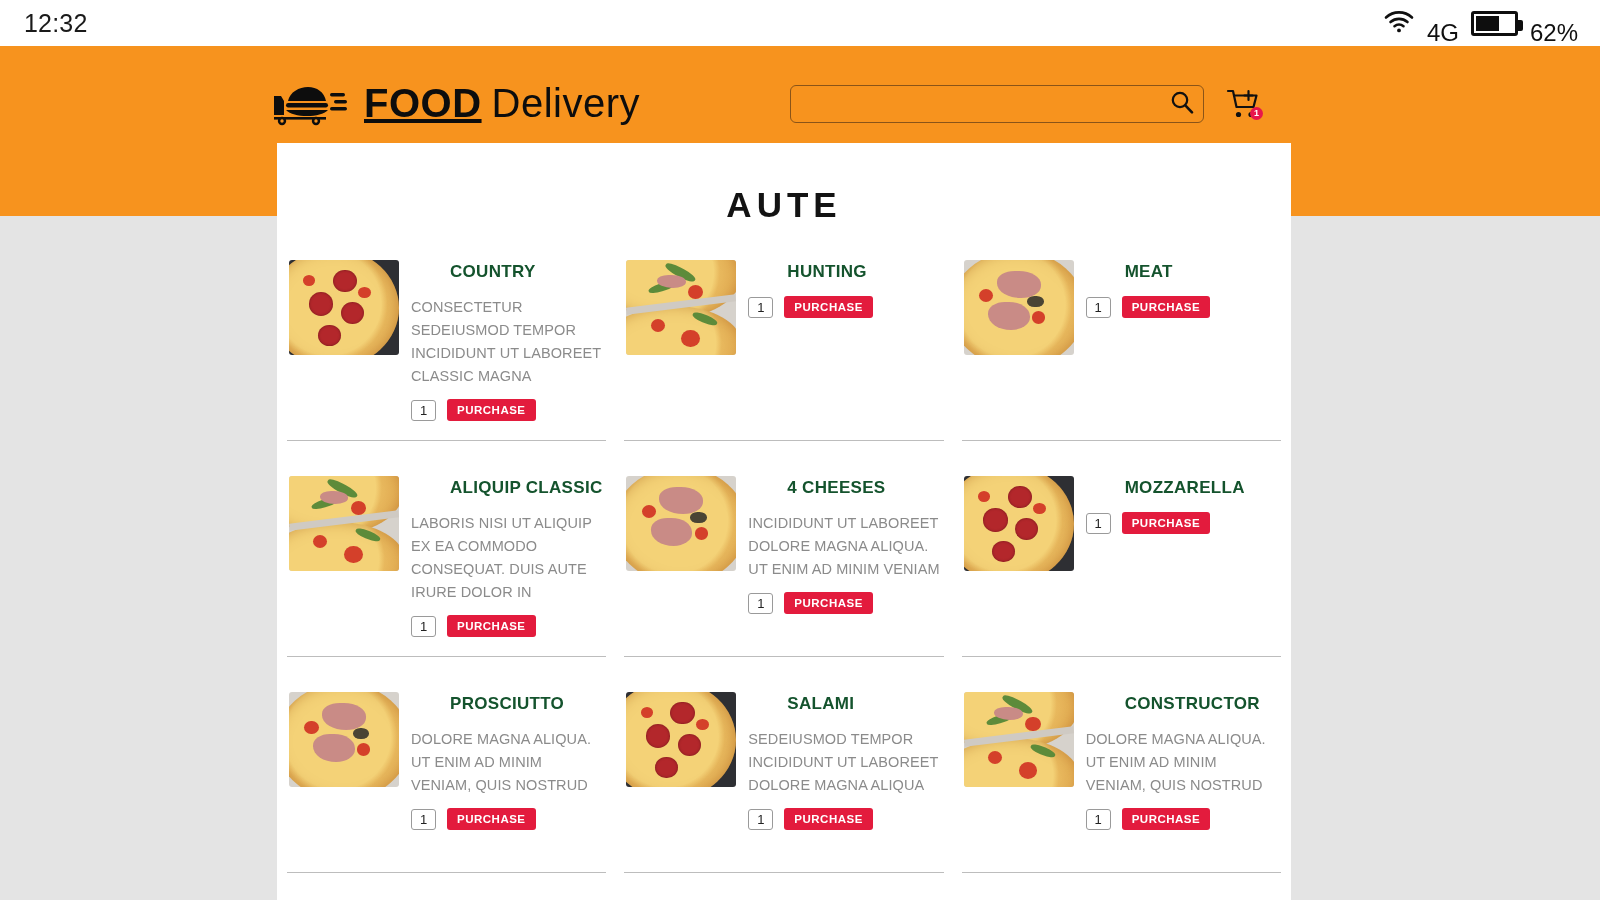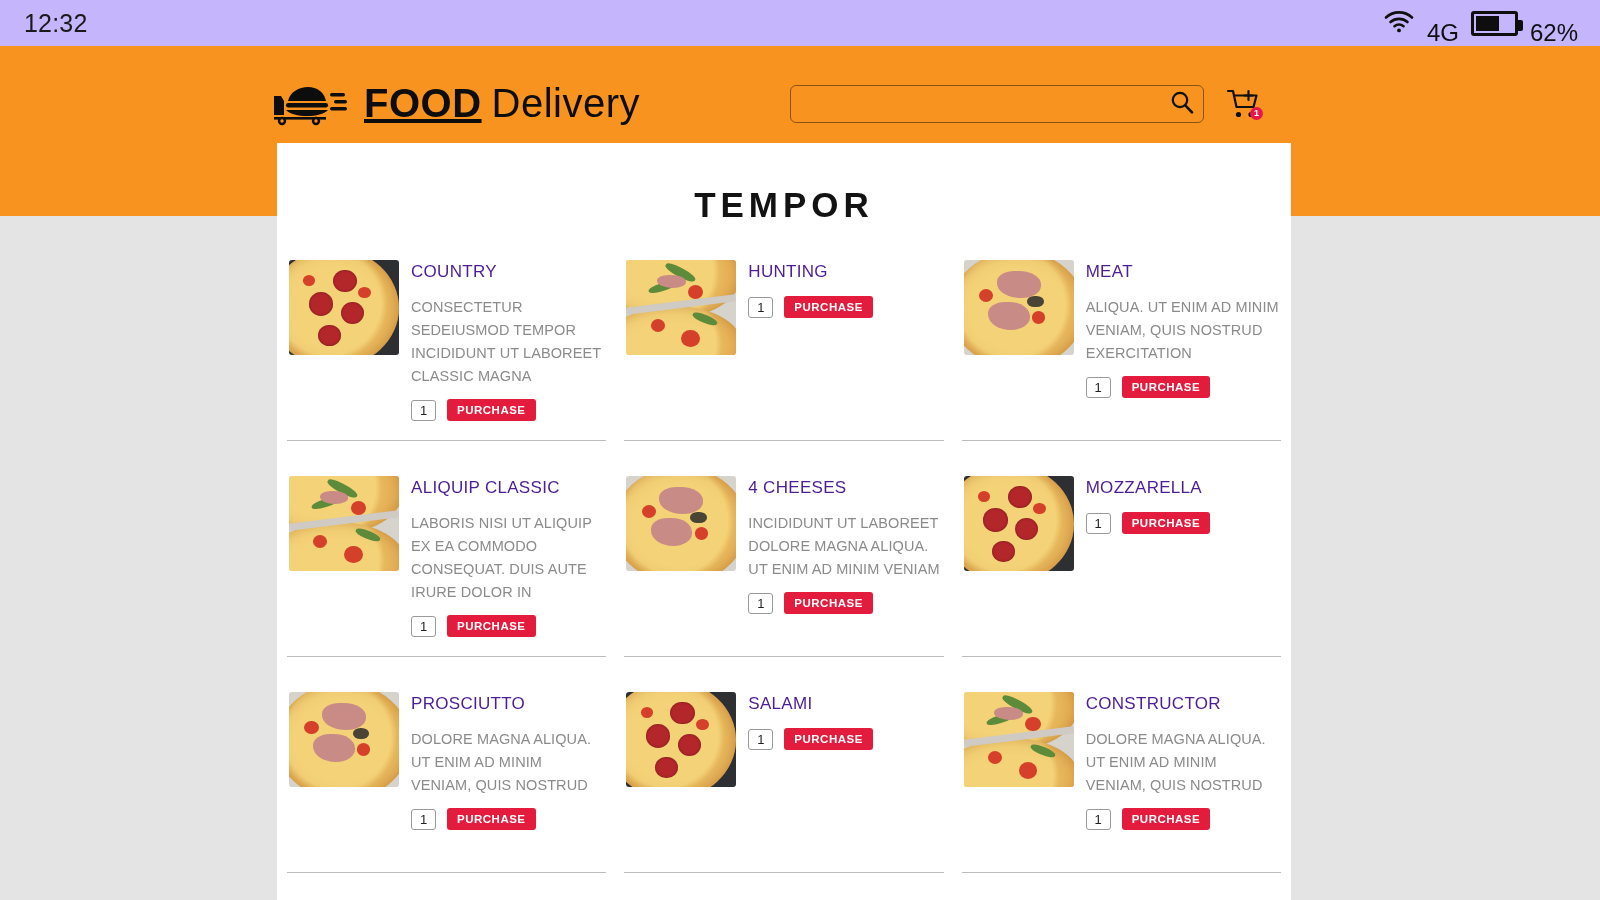--- a/index.html
+++ b/index.html
@@ -8,21 +8,21 @@
     overflow: hidden;
     font-family: "Liberation Sans", sans-serif;
     background: #e4e4e4;
   }
   #app { position: relative; width: 1600px; height: 900px; }
 
   
   .statusbar {
     position: absolute; left: 0; top: 0;
     width: 1600px; height: 46px;
-    background: #c4b5fd;
+    background: #ffffff;
     display: flex; align-items: center;
     padding: 0 22px 0 24px;
     z-index: 4;
   }
   .status-time { font-size: 25px; color: #1a1a1a; letter-spacing: .2px; }
   .status-right { margin-left: auto; display: flex; align-items: center; gap: 12px; }
   .status-right .txt { font-size: 24px; color: #101010; margin-top: 20px; }
   .wifi-icon { display: block; }
   .battery {
     width: 47px; height: 25px;
@@ -108,22 +108,22 @@
   .thumb {
     width: 110px; height: 95px;
     flex: 0 0 110px;
     border-radius: 3px;
     margin-right: 12px; margin-left: 2px;
     background-size: cover; background-position: center;
     position: relative; overflow: hidden;
   }
   .info { flex: 1; padding-top: 2px; min-width: 0; }
   .card-title {
-    color: #4c1d95; font-weight: normal; font-size: 17px;
-    letter-spacing: .3px; margin-bottom: 14px;
+    color: #14532d; font-weight: bold; font-size: 17px;
+    letter-spacing: .3px; margin-bottom: 14px; margin-left: 39px;
   }
   .card-desc {
     color: #8b8b8b; font-size: 14.5px; line-height: 23px;
     letter-spacing: .1px;
   }
   .card-actions { display: flex; align-items: center; margin-top: 11px; }
   .qty {
     width: 25px; height: 21px;
     border: 1px solid #9a9a9a; border-radius: 3px;
     background: #fff; color: #232323;
@@ -237,21 +237,21 @@
         </g>
         <circle cx="12.5" cy="27.5" r="2.6" fill="#111"></circle>
         <circle cx="25" cy="27.5" r="2.6" fill="#111"></circle>
       </svg>
       <span class="cart-badge">1</span>
     </div>
   </div>
 
   <div class="panel">
 
-    <div class="section-title">TEMPOR</div>
+    <div class="section-title">AUTE</div>
 
     <div class="grid">
 
       <div class="card">
         <div class="thumb">
           <span class="pz pz-dark"></span>
           <span class="pz-round" style="left:-18%;top:-12%;width:118%;height:125%"></span>
           <span class="sal" style="left:40%;top:10%;width:22%;height:24%"></span>
           <span class="sal" style="left:18%;top:34%;width:22%;height:25%"></span>
           <span class="sal" style="left:47%;top:44%;width:21%;height:23%"></span>
@@ -297,21 +297,20 @@
           <span class="pz pz-light"></span>
           <span class="pz-round" style="left:-12%;top:-10%;width:122%;height:124%"></span>
           <span class="ham" style="left:30%;top:12%;width:40%;height:28%"></span>
           <span class="ham" style="left:22%;top:44%;width:38%;height:30%"></span>
           <span class="tom" style="left:14%;top:30%;width:13%;height:14%"></span>
           <span class="tom" style="left:62%;top:54%;width:12%;height:13%"></span>
           <span class="veg" style="left:58%;top:38%;width:15%;height:12%;background:#4a4434"></span>
         </div>
         <div class="info">
           <div class="card-title">MEAT</div>
-          <div class="card-desc"> ALIQUA. UT ENIM AD MINIM VENIAM, QUIS NOSTRUD EXERCITATION</div>
           <div class="card-actions">
             <input class="qty" value="1" style="">
             <button class="purchase-btn">PURCHASE</button>
           </div>
         </div>
       </div>
     </div>
 
     <div class="grid">
 
@@ -408,20 +407,21 @@
           <span class="pz-round" style="left:-18%;top:-12%;width:118%;height:125%"></span>
           <span class="sal" style="left:40%;top:10%;width:22%;height:24%"></span>
           <span class="sal" style="left:18%;top:34%;width:22%;height:25%"></span>
           <span class="sal" style="left:47%;top:44%;width:21%;height:23%"></span>
           <span class="sal" style="left:26%;top:68%;width:21%;height:23%"></span>
           <span class="tom" style="left:63%;top:28%;width:12%;height:12%"></span>
           <span class="tom" style="left:13%;top:16%;width:11%;height:11%"></span>
         </div>
         <div class="info">
           <div class="card-title">SALAMI</div>
+          <div class="card-desc">SEDEIUSMOD TEMPOR INCIDIDUNT UT LABOREET DOLORE MAGNA ALIQUA</div>
           <div class="card-actions">
             <input class="qty" value="1" style="">
             <button class="purchase-btn">PURCHASE</button>
           </div>
         </div>
       </div>
 
       <div class="card">
         <div class="thumb">
           <span class="pz pz-light"></span>

